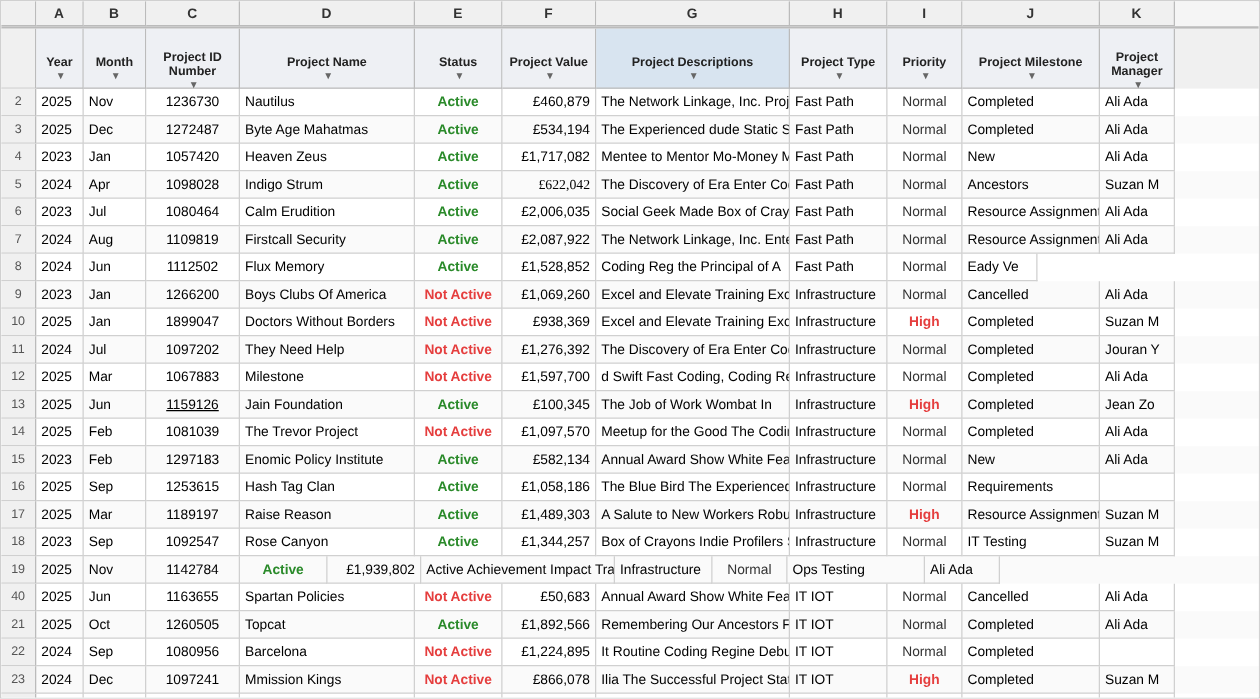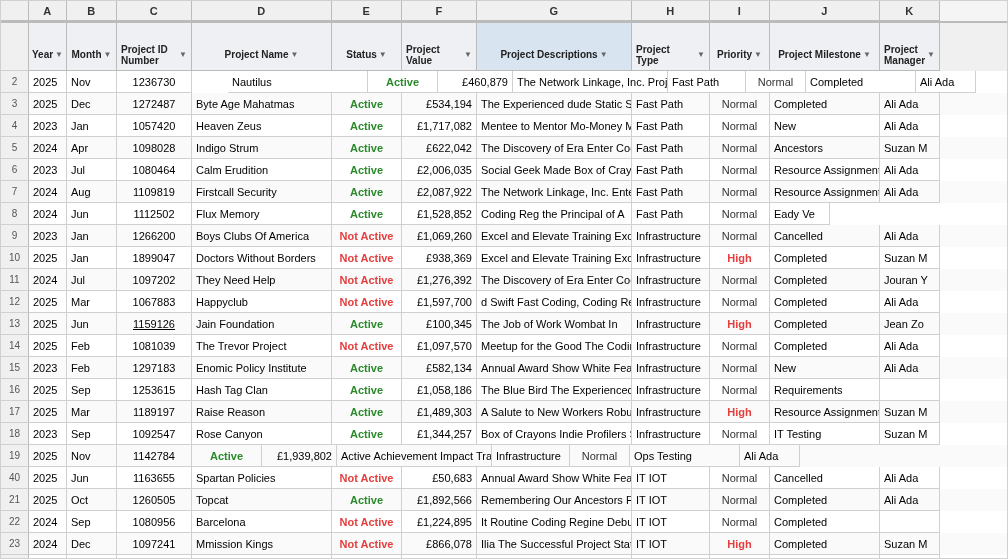--- a/index.html
+++ b/index.html
@@ -92,21 +92,21 @@
     .w-c  { min-width: 75px; width: 75px; }
     .w-d  { min-width: 140px; width: 140px; }
     .w-e  { min-width: 70px; width: 70px; }
     .w-f  { min-width: 75px; width: 75px; }
     .w-g  { min-width: 155px; width: 155px; }
     .w-h  { min-width: 78px; width: 78px; }
     .w-i  { min-width: 60px; width: 60px; }
     .w-j  { min-width: 110px; width: 110px; }
     .w-k  { min-width: 60px; width: 60px; }
     
-    .header-label { display: flex; align-items: center; justify-content: center; text-align: left; width: 100%; margin-top: 16px; }
+    .header-label { display: flex; flex-direction: column; align-items: center; justify-content: center; text-align: center; width: 100%; margin-top: 16px; }
   </style>
 </head>
 <body>
 
 <div class="spreadsheet">
 
   <div class="col-header-row">
     <div class="col-header" style="min-width:28px;width:28px;border-right:1px solid #bbb;"></div>
     <div class="col-header w-a">A</div>
     <div class="col-header w-b">B</div>
@@ -190,21 +190,21 @@
         </div>
     </div>
   </div>
 
   <div id="data-rows">
       <div class="data-row">
     <div class="row-num">2</div>
     <div class="cell w-a">2025</div>
     <div class="cell w-b">Nov</div>
     <div class="cell w-c" style="justify-content:center;">1236730</div>
-    <div class="cell w-d" style="font-weight:500;margin-left:36px;">Nautilus</div>
+    <div class="cell w-d" style="font-weight:500;">Nautilus</div>
     <div class="cell w-e status-active" style="justify-content:center;">Active</div>
     <div class="cell w-f" style="justify-content:flex-end;">£460,879</div>
     <div class="cell w-g">The Network Linkage, Inc. Proje</div>
     <div class="cell w-h">Fast Path</div>
     <div class="cell w-i priority-normal" style="justify-content:center;">Normal</div>
     <div class="cell w-j">Completed</div>
     <div class="cell w-k">Ali Ada</div>
   </div>
       <div class="data-row">
     <div class="row-num">3</div>
@@ -234,21 +234,21 @@
     <div class="cell w-j">New</div>
     <div class="cell w-k">Ali Ada</div>
   </div>
       <div class="data-row">
     <div class="row-num">5</div>
     <div class="cell w-a">2024</div>
     <div class="cell w-b">Apr</div>
     <div class="cell w-c" style="justify-content:center;">1098028</div>
     <div class="cell w-d" style="font-weight:500;">Indigo Strum</div>
     <div class="cell w-e status-active" style="justify-content:center;">Active</div>
-    <div class="cell w-f" style="justify-content:flex-end;">£622,042</div>
+    <div class="cell w-f" style="justify-content:flex-end;font-family:Liberation Serif, serif;">£622,042</div>
     <div class="cell w-g">The Discovery of Era Enter Codi</div>
     <div class="cell w-h">Fast Path</div>
     <div class="cell w-i priority-normal" style="justify-content:center;">Normal</div>
     <div class="cell w-j">Ancestors</div>
     <div class="cell w-k">Suzan M</div>
   </div>
       <div class="data-row">
     <div class="row-num">6</div>
     <div class="cell w-a">2023</div>
     <div class="cell w-b">Jul</div>
@@ -329,21 +329,21 @@
     <div class="cell w-h">Infrastructure</div>
     <div class="cell w-i priority-normal" style="justify-content:center;">Normal</div>
     <div class="cell w-j">Completed</div>
     <div class="cell w-k">Jouran Y</div>
   </div>
       <div class="data-row">
     <div class="row-num">12</div>
     <div class="cell w-a">2025</div>
     <div class="cell w-b">Mar</div>
     <div class="cell w-c" style="justify-content:center;">1067883</div>
-    <div class="cell w-d" style="font-weight:500;">Happyclub</div>
+    <div class="cell w-d" style="font-weight:500;">Milestone</div>
     <div class="cell w-e status-not-active" style="justify-content:center;">Not Active</div>
     <div class="cell w-f" style="justify-content:flex-end;">£1,597,700</div>
     <div class="cell w-g">d Swift Fast Coding, Coding Reg Infra</div>
     <div class="cell w-h">Infrastructure</div>
     <div class="cell w-i priority-normal" style="justify-content:center;">Normal</div>
     <div class="cell w-j">Completed</div>
     <div class="cell w-k">Ali Ada</div>
   </div>
       <div class="data-row">
     <div class="row-num">13</div>

